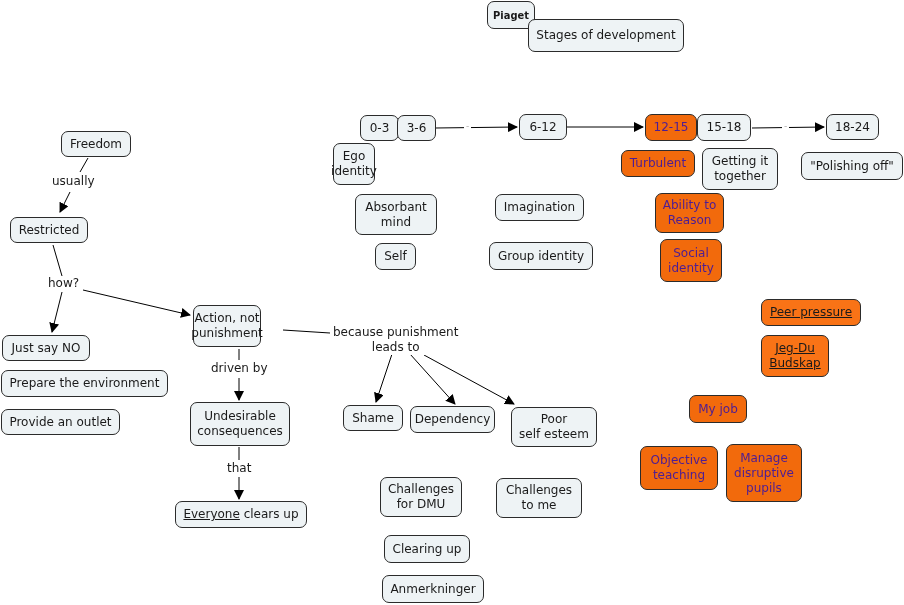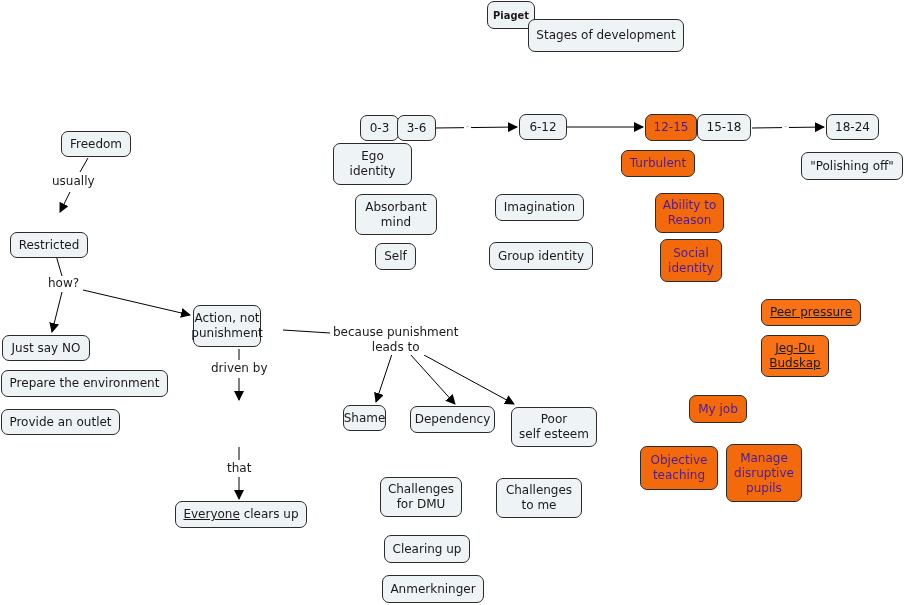--- a/index.html
+++ b/index.html
@@ -83,66 +83,70 @@
 
   <div class="node" style="left:360px;top:115px;width:39px;height:26px;">0-3</div>
   <div class="node" style="left:397px;top:115px;width:39px;height:26px;">3-6</div>
   <div class="phrase" style="left:464px;top:119px;color:#aaa;font-size:9px;">-</div>
   <div class="node" style="left:519px;top:114px;width:48px;height:26px;">6-12</div>
   <div class="node orange" style="left:645px;top:114px;width:52px;height:27px;">12-15</div>
   <div class="node" style="left:697px;top:114px;width:54px;height:27px;">15-18</div>
   <div class="phrase" style="left:782px;top:119px;color:#aaa;font-size:9px;">-</div>
   <div class="node" style="left:826px;top:114px;width:53px;height:26px;">18-24</div>
 
-  <div class="node" style="left:333px;top:143px;width:79px;height:42px;">Ego
+  <div class="node" style="left:333px;top:143px;width:42px;height:42px;">Ego
 identity</div>
   <div class="node" style="left:355px;top:194px;width:82px;height:41px;">Absorbant
 mind</div>
   <div class="node" style="left:375px;top:243px;width:41px;height:27px;">Self</div>
   <div class="node" style="left:495px;top:194px;width:89px;height:27px;">Imagination</div>
   <div class="node" style="left:489px;top:242px;width:104px;height:28px;">Group identity</div>
 
   <div class="node orange" style="left:621px;top:150px;width:74px;height:27px;">Turbulent</div>
+  <div class="node" style="left:702px;top:148px;width:76px;height:42px;">Getting it
+together</div>
   <div class="node" style="left:801px;top:152px;width:102px;height:28px;">"Polishing off"</div>
   <div class="node orange" style="left:655px;top:193px;width:69px;height:40px;">Ability to
 Reason</div>
   <div class="node orange" style="left:660px;top:239px;width:62px;height:43px;">Social
 identity</div>
 
   <div class="node peach" style="left:761px;top:299px;width:100px;height:27px;">Peer pressure</div>
   <div class="node peach" style="left:761px;top:335px;width:68px;height:42px;">Jeg-Du
 Budskap</div>
 
   <div class="node orange" style="left:689px;top:395px;width:58px;height:28px;">My job</div>
   <div class="node orange" style="left:640px;top:446px;width:78px;height:44px;">Objective
 teaching</div>
   <div class="node orange" style="left:726px;top:444px;width:76px;height:58px;">Manage
 disruptive
 pupils</div>
 
   <div class="node" style="left:61px;top:131px;width:70px;height:26px;">Freedom</div>
   <div class="phrase" style="left:50px;top:174px;">usually</div>
-  <div class="node" style="left:10px;top:232px;width:78px;height:26px;">Restricted</div>
+  <div class="node" style="left:10px;top:217px;width:78px;height:26px;">Restricted</div>
   <div class="phrase" style="left:46px;top:276px;">how?</div>
 
   <div class="node" style="left:2px;top:335px;width:88px;height:26px;">Just say NO</div>
   <div class="node" style="left:1px;top:370px;width:167px;height:27px;">Prepare the environment</div>
   <div class="node" style="left:1px;top:409px;width:119px;height:26px;">Provide an outlet</div>
 
   <div class="node" style="left:193px;top:305px;width:68px;height:42px;">Action, not
 punishment</div>
   <div class="phrase" style="left:209px;top:361px;">driven by</div>
+  <div class="node" style="left:190px;top:402px;width:100px;height:44px;">Undesirable
+consequences</div>
   <div class="phrase" style="left:225px;top:461px;">that</div>
   <div class="node" style="left:175px;top:501px;width:132px;height:27px;">
     <span class="underline">Everyone</span><span style="white-space:pre;"> clears up</span>
   </div>
 
   <div class="phrase" style="left:331px;top:325px;">because punishment
 leads to</div>
-  <div class="node" style="left:343px;top:405px;width:43px;height:26px;">Shame</div>
+  <div class="node" style="left:343px;top:405px;width:60px;height:26px;">Shame</div>
   <div class="node" style="left:410px;top:406px;width:85px;height:27px;">Dependency</div>
   <div class="node" style="left:511px;top:407px;width:86px;height:40px;">Poor
 self esteem</div>
 
   <div class="node" style="left:380px;top:477px;width:82px;height:40px;">Challenges
 for DMU</div>
   <div class="node" style="left:496px;top:478px;width:86px;height:40px;">Challenges
 to me</div>
   <div class="node" style="left:384px;top:535px;width:86px;height:28px;">Clearing up</div>
   <div class="node" style="left:382px;top:575px;width:102px;height:28px;">Anmerkninger</div>

